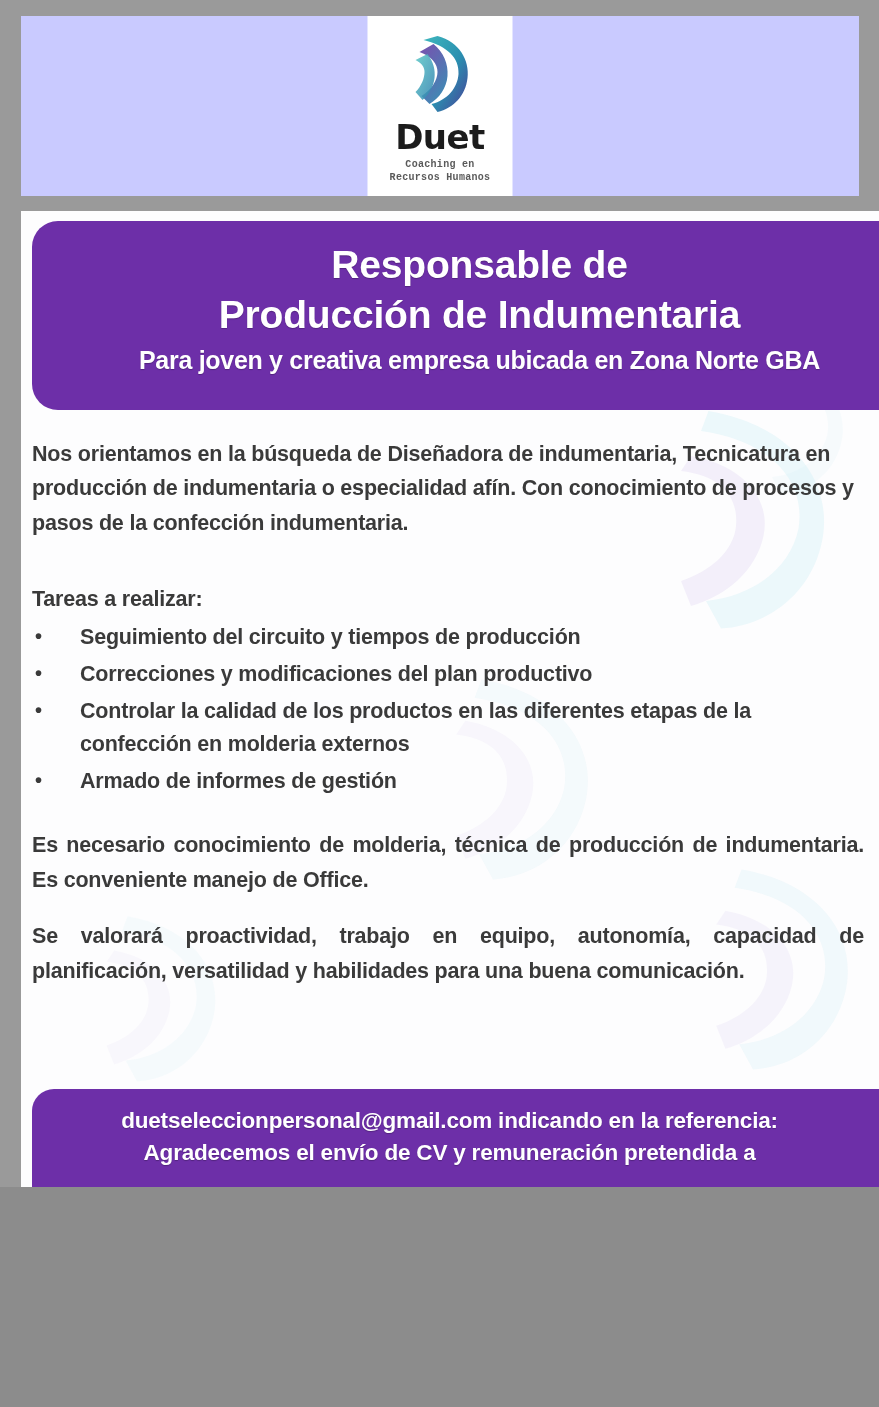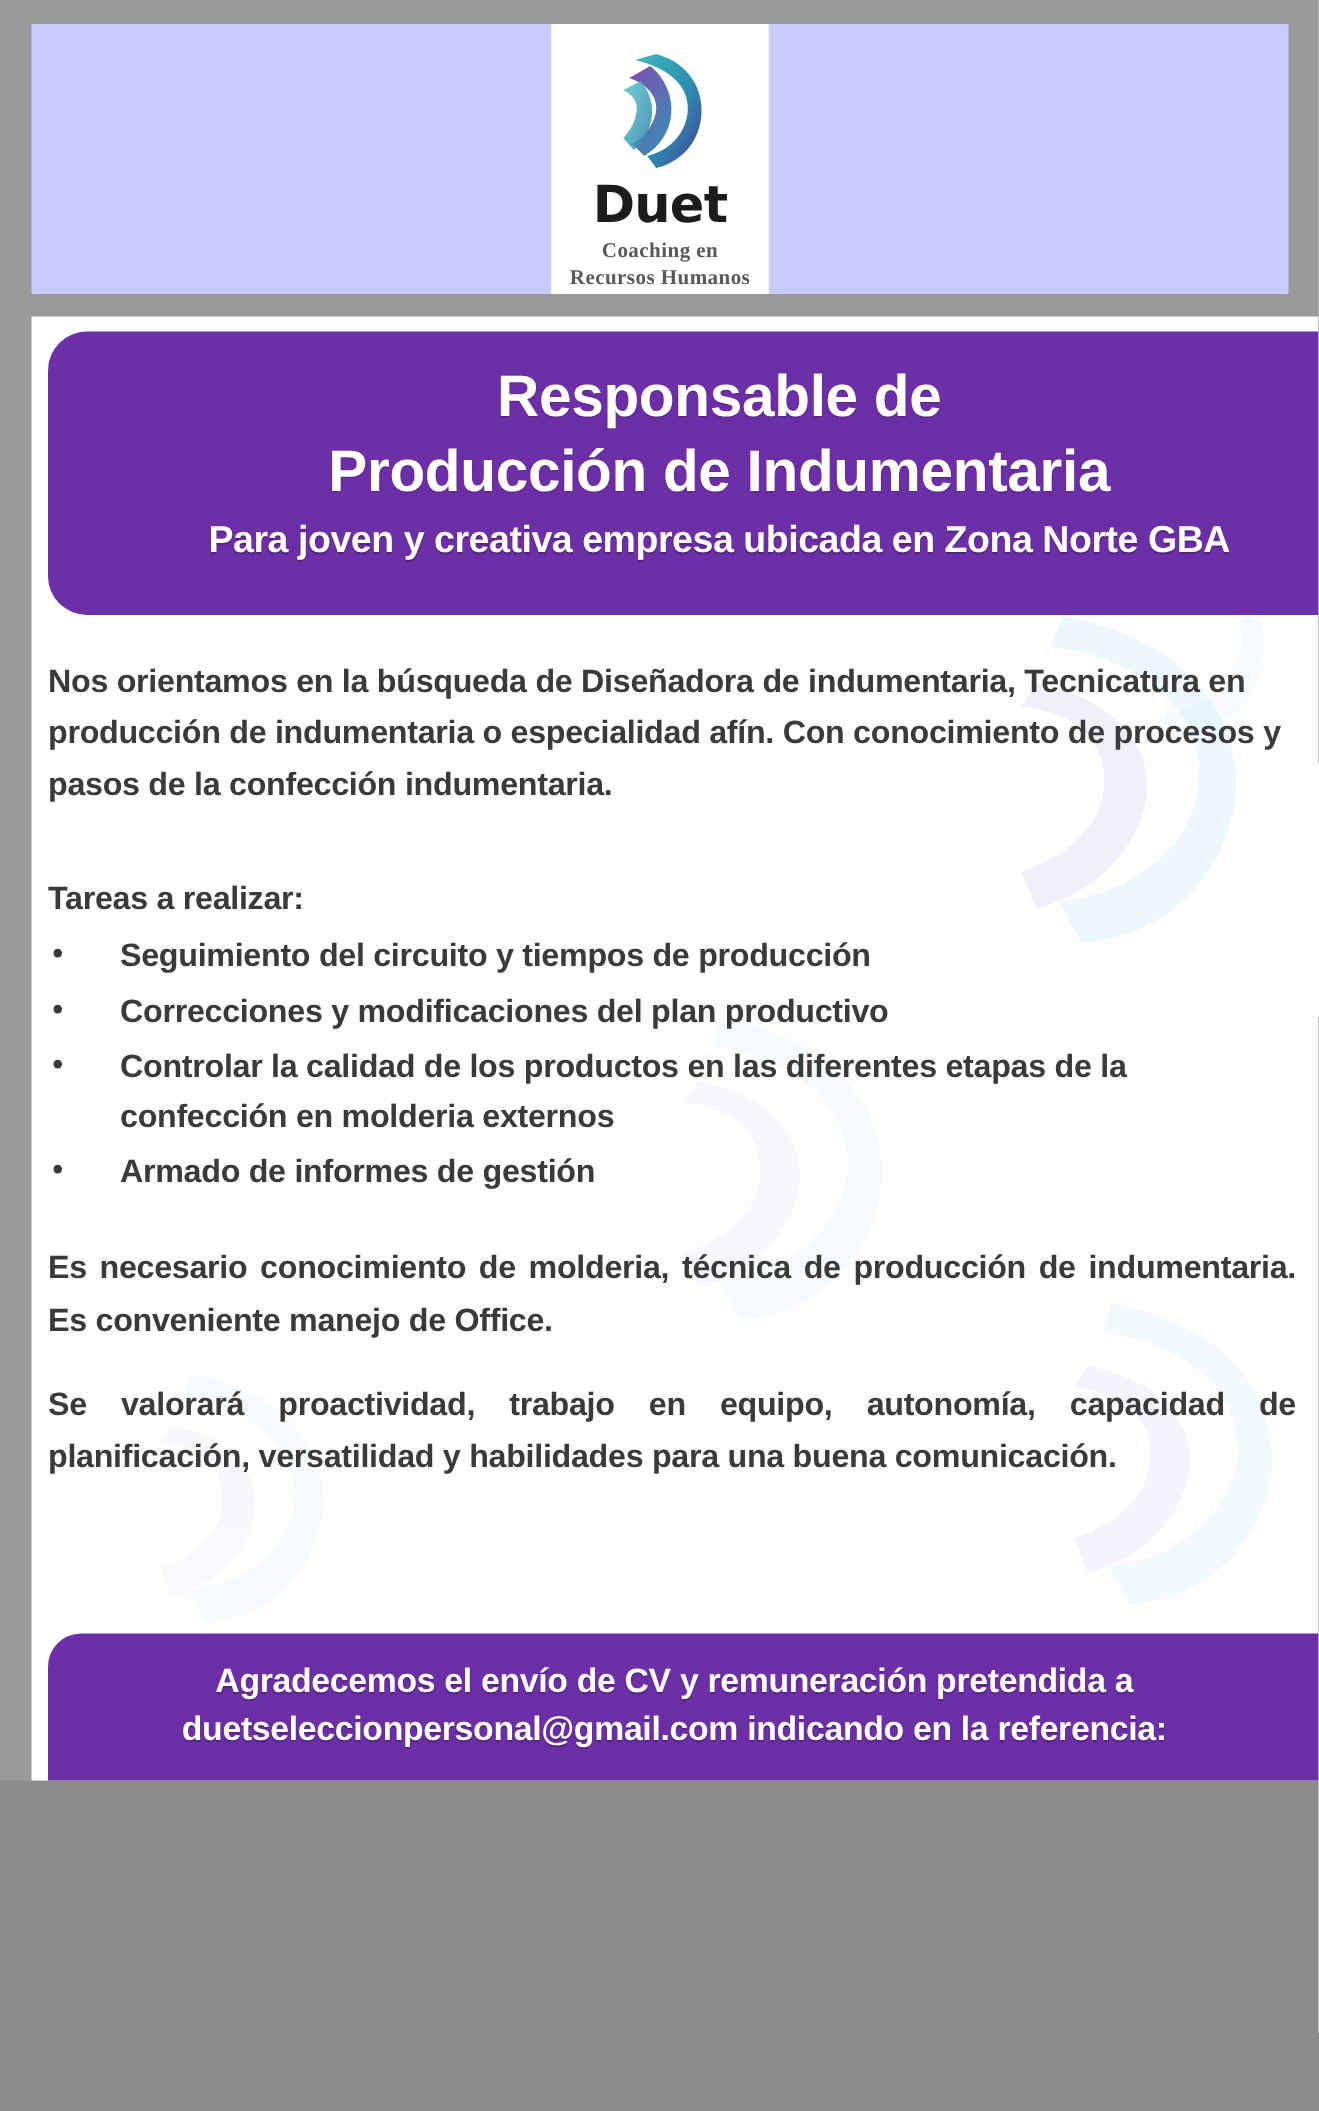--- a/index.html
+++ b/index.html
@@ -56,27 +56,27 @@
     margin-top: 4px;
     font-size: 34px;
     font-weight: bold;
     letter-spacing: -0.5px;
     color: #1c1c1c;
     line-height: 1;
     font-family: "DejaVu Sans", sans-serif;
   }
   .logo-tag {
     margin-top: 5px;
-    font-size: 14px;
+    font-size: 10px;
     font-weight: bold;
     color: #5a5a5a;
     text-align: center;
     line-height: 1.25;
     letter-spacing: 0.3px;
-    font-family: Liberation Serif, serif;
+    font-family: Liberation Mono, monospace;
   }
 
   
   .sheet {
     position: absolute;
     left: 21px;
     top: 211px;
     width: 858px;
     height: 1011px;
     background: #fdfdfe;
@@ -275,21 +275,21 @@
         <li><span class="bullet">•</span><span>Controlar la calidad de los productos en las diferentes etapas de la confección en molderia externos</span></li>
         <li><span class="bullet">•</span><span>Armado de informes de gestión</span></li>
       </ul>
       <div class="spacer"></div>
       <p class="para justify">Es necesario conocimiento de molderia, técnica de producción de indumentaria. Es conveniente manejo de Office.</p>
       <div class="spacer sm"></div>
       <p class="para justify">Se valorará proactividad, trabajo en equipo, autonomía, capacidad de planificación, versatilidad y habilidades para una buena comunicación.</p>
     </div>
 
     <div class="footer-banner">
+      <div class="footer-line">duetseleccionpersonal@gmail.com indicando en la referencia:</div>
       <div class="footer-line">Agradecemos el envío de  CV y  remuneración pretendida a</div>
-      <div class="footer-line">duetseleccionpersonal@gmail.com indicando en la referencia:</div>
     </div>
 
   </div>
 
   <div class="bottom-panel"></div>
 
 </div>
 
 </body></html>

